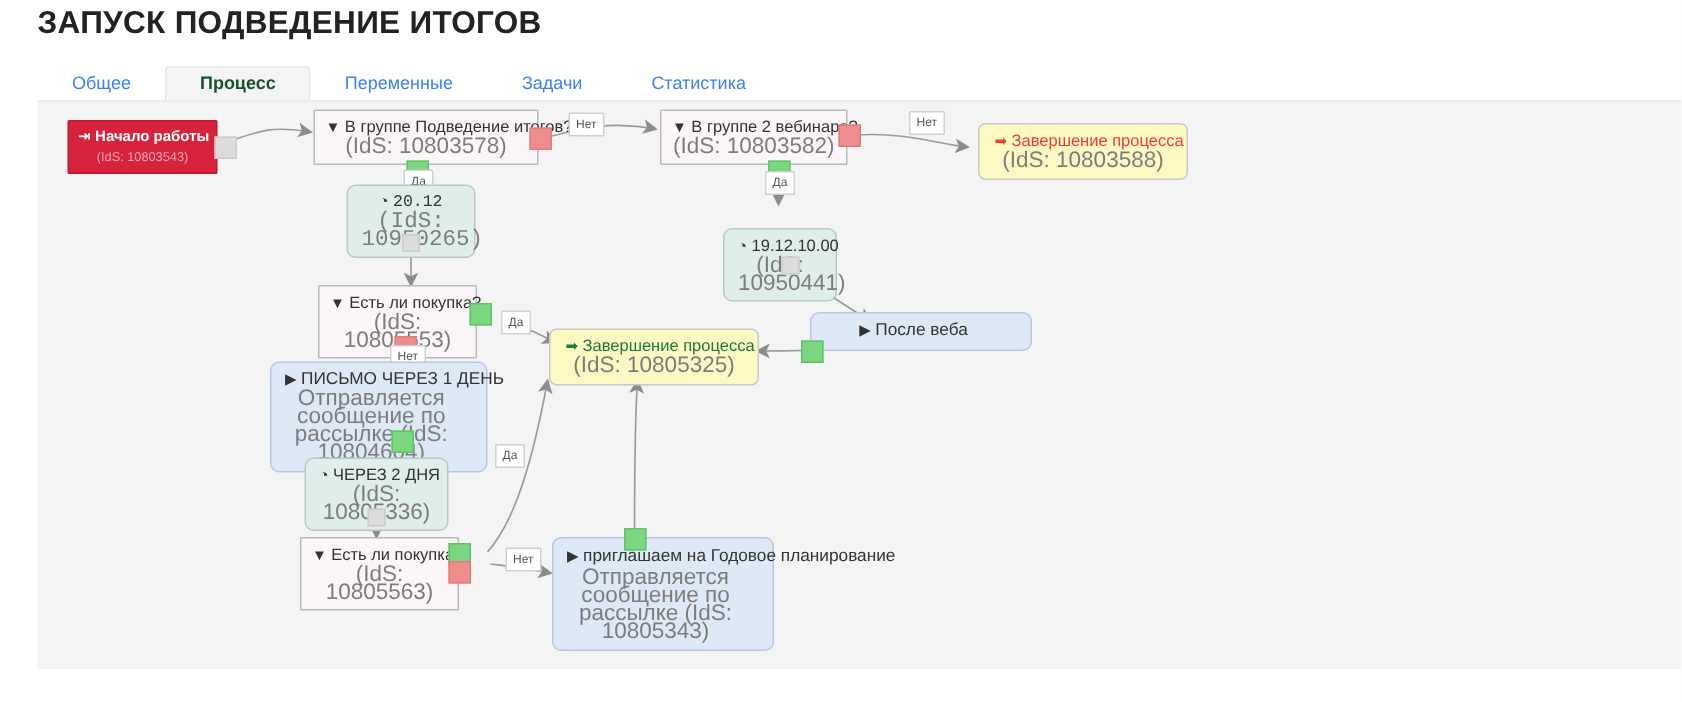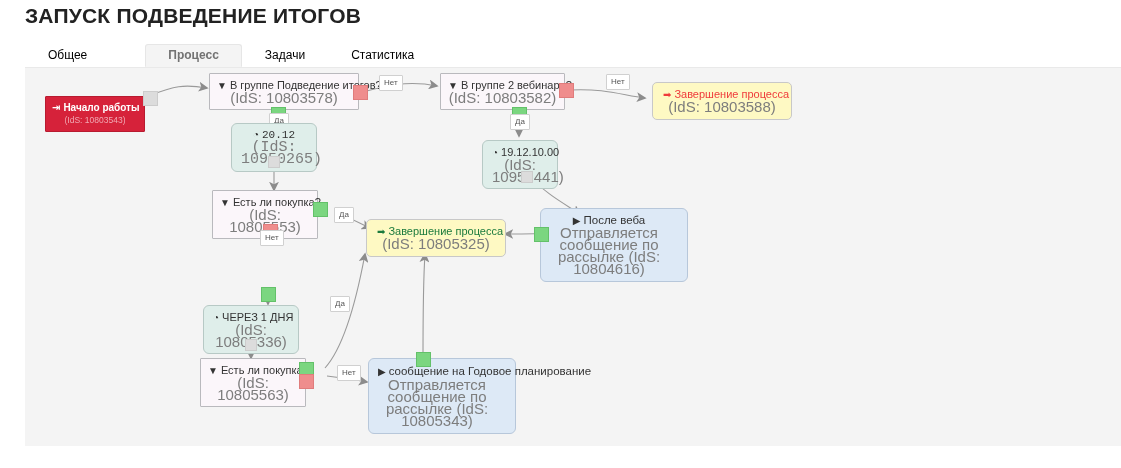--- a/index.html
+++ b/index.html
@@ -19,31 +19,31 @@
     letter-spacing:.2px;
     white-space:nowrap;
   }
 
   
   .tabs{
     position:absolute;left:25px;top:44px;
     height:23px;display:flex;align-items:stretch;
   }
   .tab{
-    font-size:12px;color:#000000;
+    font-size:12px;color:#3b82f6;
     padding:3px 22px 5px 22px;
     line-height:15px;
     border:1px solid transparent;
     border-radius:3px 3px 0 0;
     cursor:pointer;white-space:nowrap;
   }
   .tab.active{
-    color:#737373;font-weight:bold;
+    color:#14532d;font-weight:bold;
     background:#f4f4f4;
-    border-color:#e6e6e6;border-bottom-color:#f4f4f4;margin-left:35px;
+    border-color:#e6e6e6;border-bottom-color:#f4f4f4;
   }
 
   
   .canvas{
     position:absolute;left:25px;top:67px;
     width:1096px;height:378px;
     background:#f4f4f4;
     border-top:1px solid #e9e9e9;
     overflow:hidden;
   }
@@ -126,20 +126,21 @@
 </head>
 <body>
 
 <div class="page">
 
   <div class="page-title">ЗАПУСК ПОДВЕДЕНИЕ ИТОГОВ</div>
 
   <div class="tabs">
     <div class="tab">Общее</div>
     <div class="tab active">Процесс</div>
+    <div class="tab">Переменные</div>
     <div class="tab">Задачи</div>
     <div class="tab">Статистика</div>
   </div>
 
   <div class="canvas">
 
     <svg class="edges" viewBox="0 0 1096 378" preserveAspectRatio="none">
       <defs>
         <marker id="ah" viewBox="0 0 12 12" refX="10" refY="6" markerWidth="9" markerHeight="9" orient="auto-start-reverse">
           <path d="M0,0 L12,6 L0,12 L3,6 Z" fill="#8c8c8c"></path>
@@ -172,21 +173,21 @@
         <path d="M226,274 L226,290"></path>
 
         <path d="M300,300 C318,280 330,240 340,186"></path>
 
         <path d="M302,308 C320,310 330,312 342,314"></path>
 
         <path d="M398,292 C398,250 398,215 400,186"></path>
       </g>
     </svg>
 
-    <div class="node n-start" style="left:20px;top:28px;width:100px;">
+    <div class="node n-start" style="left:20px;top:12px;width:100px;">
       <div class="t1">
         <span class="ic">⇥</span><span>Начало работы</span>
       </div>
       <div class="t2">(IdS: 10803543)</div>
     </div>
     <div class="port grey" style="left:118px;top:23px;"></div>
 
     <div class="node n-cond" style="left:184px;top:5px;width:150px;">
       <div class="t1">
         <span class="ic">▼</span><span>В группе Подведение итогов?</span>
@@ -217,21 +218,21 @@
     </div>
 
     <div class="node n-timer" style="left:206px;top:55px;width:86px;font-family:Liberation Mono, monospace;">
       <div class="t1">
         <span class="ic">◔</span><span>20.12</span>
       </div>
       <div class="t2">(IdS: 10950265)</div>
     </div>
     <div class="port grey-sm" style="left:243px;top:88px;"></div>
 
-    <div class="node n-timer" style="left:457px;top:72px;width:76px;">
+    <div class="node n-timer" style="left:457px;top:84px;width:76px;">
       <div class="t1">
         <span class="ic">◔</span><span>19.12.10.00</span>
       </div>
       <div class="t2">(IdS: 10950441)</div>
     </div>
     <div class="port grey-sm" style="left:496px;top:103px;"></div>
 
     <div class="node n-cond" style="left:187px;top:122px;width:106px;">
       <div class="t1">
         <span class="ic">▼</span><span>Есть ли покупка?</span>
@@ -247,47 +248,52 @@
       <div class="t1">
         <span class="ic">➡</span><span>Завершение процесса</span>
       </div>
       <div class="t2">(IdS: 10805325)</div>
     </div>
 
     <div class="node n-msg" style="left:515px;top:140px;width:148px;">
       <div class="t1">
         <span class="ic">▶</span><span>После веба</span>
       </div>
-      <div class="t2">Отправляется сообщение по рассылке (IdS: 10804616)</div>
     </div>
     <div class="port green" style="left:509px;top:159px;"></div>
 
+    <div class="node n-msg" style="left:155px;top:173px;width:145px;">
+      <div class="t1">
+        <span class="ic">▶</span><span>ПИСЬМО ЧЕРЕЗ 1 ДЕНЬ</span>
+      </div>
+      <div class="t2">Отправляется сообщение по рассылке (IdS: 10804604)</div>
+    </div>
     <div class="port green" style="left:236px;top:219px;"></div>
 
     <div class="node n-timer" style="left:178px;top:237px;width:96px;">
       <div class="t1">
-        <span class="ic">◔</span><span>ЧЕРЕЗ 1 ДНЯ</span>
+        <span class="ic">◔</span><span>ЧЕРЕЗ 2 ДНЯ</span>
       </div>
       <div class="t2">(IdS: 10805336)</div>
     </div>
     <div class="port grey-sm" style="left:220px;top:271px;"></div>
 
     <div class="node n-cond" style="left:175px;top:290px;width:106px;">
       <div class="t1">
         <span class="ic">▼</span><span>Есть ли покупка?</span>
       </div>
       <div class="t2">(IdS: 10805563)</div>
     </div>
     <div class="port green" style="left:274px;top:294px;"></div>
     <div class="port red" style="left:274px;top:306px;"></div>
     <div class="elabel" style="left:305px;top:228px;">Да</div>
     <div class="elabel" style="left:312px;top:297px;">Нет</div>
 
     <div class="node n-msg" style="left:343px;top:290px;width:148px;">
       <div class="t1 t1w">
-        <span class="ic">▶</span><span>сообщение на Годовое планирование</span>
+        <span class="ic">▶</span><span>приглашаем на Годовое планирование</span>
       </div>
       <div class="t2">Отправляется сообщение по рассылке (IdS: 10805343)</div>
     </div>
     <div class="port green" style="left:391px;top:284px;"></div>
 
   </div>
 </div>
 
 </body></html>

